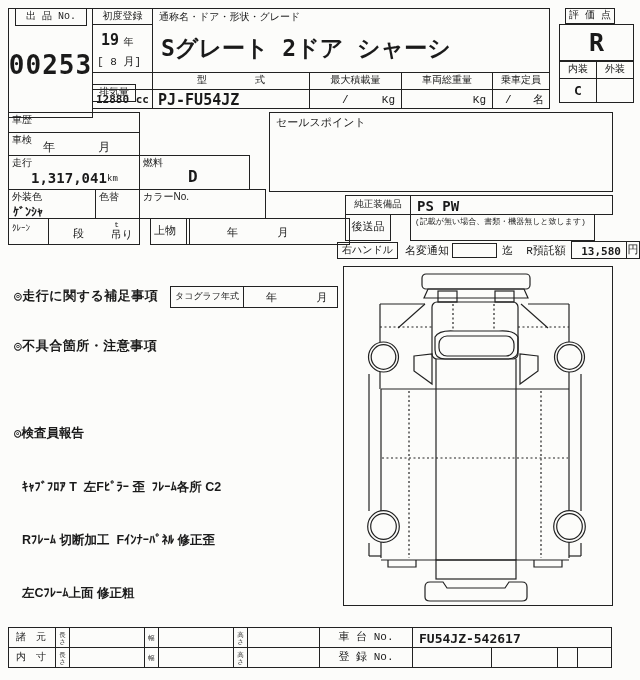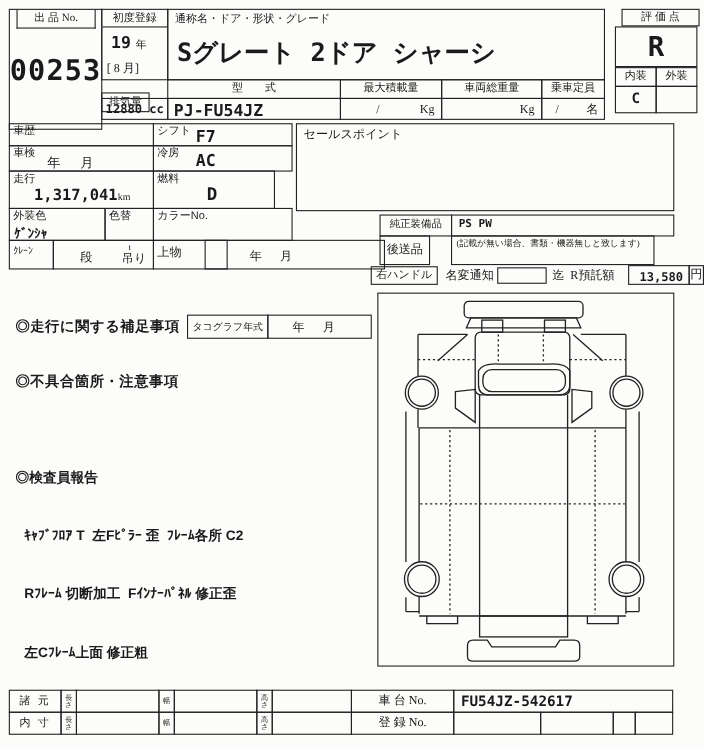--- a/index.html
+++ b/index.html
@@ -1,21 +1,21 @@
 <!DOCTYPE html>
 <html><head>
 <meta charset="utf-8">
 <style>
   html,body{margin:0;padding:0;background:#e9e8e4}
   .sheet{position:relative;width:640px;height:680px;background:#fcfcfa;color:#1a1a1a;
          font-family:"Liberation Sans",sans-serif;overflow:hidden}
   .a{position:absolute;box-sizing:border-box}
   .b{border:1px solid #222}
   .c{display:flex;align-items:center;justify-content:center}
-  .lab{font-size:10px;line-height:1;font-family:Liberation Serif, serif}
+  .lab{font-size:10px;line-height:1;font-family:Liberation Mono, monospace}
   .val{font-family:"DejaVu Sans Mono",monospace;font-weight:700;line-height:1}
   .pre{white-space:pre}
   .corner{position:absolute;left:3px;top:2px;font-size:10px;line-height:1}
   .tiny{font-size:6.5px;line-height:7px;text-align:center}
   svg{display:block}
 </style>
 </head>
 <body>
 
 <div class="sheet">
@@ -52,42 +52,34 @@
     <span class="a lab" style="right:6px;top:5px;font-size:11px">Kg</span>
   </div>
   <div class="a b" style="left:401px;top:89px;width:92px;height:20px">
     <span class="a lab" style="right:6px;top:5px;font-size:11px">Kg</span>
   </div>
   <div class="a b" style="left:492px;top:89px;width:58px;height:20px">
     <span class="a lab" style="left:12px;top:5px;font-size:11px">/</span>
     <span class="a lab" style="right:5px;top:5px;font-size:11px">名</span>
   </div>
 
-  <div class="a c lab" style="left:565px;top:8px;width:71px;height:16px;border:solid #222;border-width:1px">評 価 点</div>
+  <div class="a c lab" style="left:565px;top:8px;width:50px;height:16px;border:solid #222;border-width:1px">評 価 点</div>
   <div class="a b c val" style="left:559px;top:24px;width:75px;height:37px;font-size:25px">R</div>
   <div class="a b c lab" style="left:559px;top:61px;width:38px;height:18px">内装</div>
   <div class="a b c lab" style="left:596px;top:61px;width:38px;height:18px">外装</div>
   <div class="a b c val" style="left:559px;top:78px;width:38px;height:25px;font-size:13px">C</div>
   <div class="a b c val" style="left:596px;top:78px;width:38px;height:25px;font-size:13px"></div>
 
   <div class="a b" style="left:8px;top:112px;width:132px;height:21px">
     <span class="corner">車歴</span>
   </div>
-  <div class="a b" style="left:139px;top:112px;width:127px;height:21px">
-    <span class="corner">シフト</span>
-    <span class="a val" style="left:38px;top:4px;font-size:15px">F7</span>
-  </div>
 
   <div class="a b" style="left:8px;top:132px;width:132px;height:24px">
     <span class="corner">車検</span>
     <span class="a lab pre" style="left:34px;top:9px;font-size:12px">年      月</span>
-  </div>
-  <div class="a b" style="left:139px;top:132px;width:127px;height:24px">
-    <span class="corner">冷房</span>
-    <span class="a val" style="left:38px;top:6px;font-size:15px">AC</span>
   </div>
 
   <div class="a b" style="left:8px;top:155px;width:132px;height:35px">
     <span class="corner">走行</span>
     <span class="a val" style="left:22px;top:15px;font-size:14px">1,317,041</span>
     <span class="a lab" style="left:98px;top:19px;font-size:9px">km</span>
   </div>
   <div class="a b" style="left:139px;top:155px;width:111px;height:35px">
     <span class="corner">燃料</span>
     <span class="a val" style="left:48px;top:13px;font-size:16px">D</span>
@@ -105,34 +97,34 @@
   </div>
 
   <div class="a b" style="left:8px;top:218px;width:41px;height:27px">
     <span class="corner" style="font-size:9px;top:5px">ｸﾚｰﾝ</span>
   </div>
   <div class="a b" style="left:48px;top:218px;width:92px;height:27px">
     <span class="a lab" style="left:24px;top:10px;font-size:11px">段</span>
     <span class="a lab" style="right:20px;top:2px;font-size:8px">t</span>
     <span class="a lab" style="right:6px;top:11px;font-size:11px">吊り</span>
   </div>
-  <div class="a b" style="left:139px;top:218px;width:68px;height:27px">
+  <div class="a b" style="left:150px;top:218px;width:40px;height:27px">
     <span class="corner" style="font-size:11px;top:6px">上物</span>
   </div>
   <div class="a b" style="left:186px;top:218px;width:164px;height:27px">
     <span class="a lab pre" style="left:40px;top:9px;font-size:11px">年      月</span>
   </div>
 
   <div class="a b" style="left:269px;top:112px;width:344px;height:80px">
     <span class="corner" style="font-size:11px;left:6px;top:4px">セールスポイント</span>
   </div>
 
   <div class="a b c lab" style="left:345px;top:195px;width:66px;height:20px;font-size:9.5px">純正装備品</div>
   <div class="a b" style="left:410px;top:195px;width:203px;height:20px">
-    <span class="a val" style="left:6px;top:3px;font-size:10px">PS PW</span>
+    <span class="a val" style="left:6px;top:3px;font-size:14px">PS PW</span>
   </div>
   <div class="a b c lab" style="left:345px;top:214px;width:46px;height:27px;font-size:11px">後送品</div>
   <div class="a b" style="left:410px;top:214px;width:185px;height:27px">
     <span class="a lab" style="left:4px;top:3px;font-size:8px">(記載が無い場合、書類・機器無しと致します)</span>
   </div>
 
   <div class="a b c lab" style="left:337px;top:242px;width:61px;height:17px">右ハンドル</div>
   <span class="a lab" style="left:405px;top:246px;font-size:11px">名変通知</span>
   <div class="a b" style="left:452px;top:243px;width:45px;height:15px"></div>
   <span class="a lab pre" style="left:502px;top:246px;font-size:11px">迄  R預託額</span>

